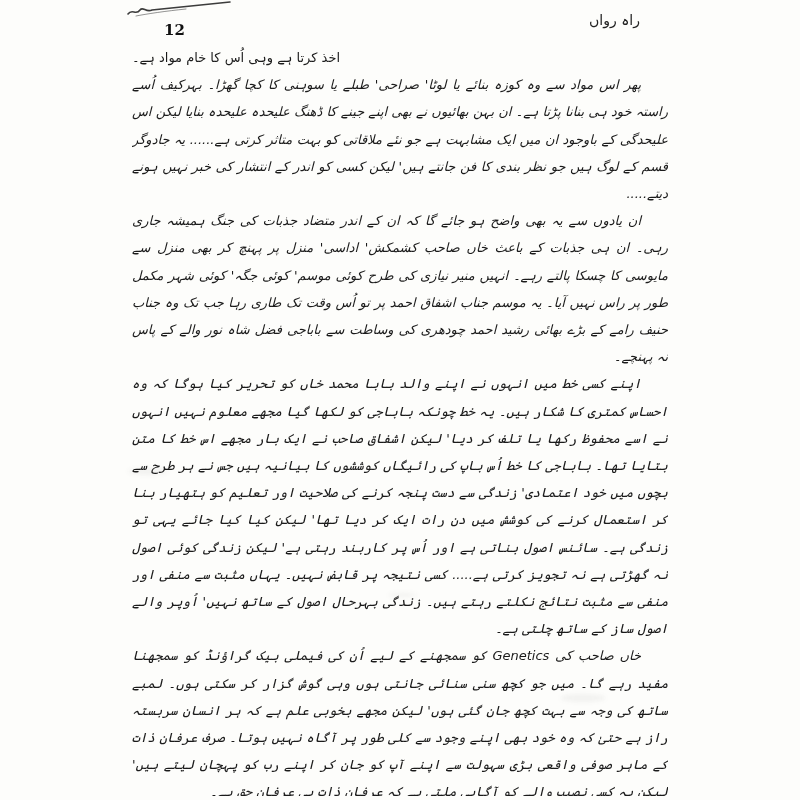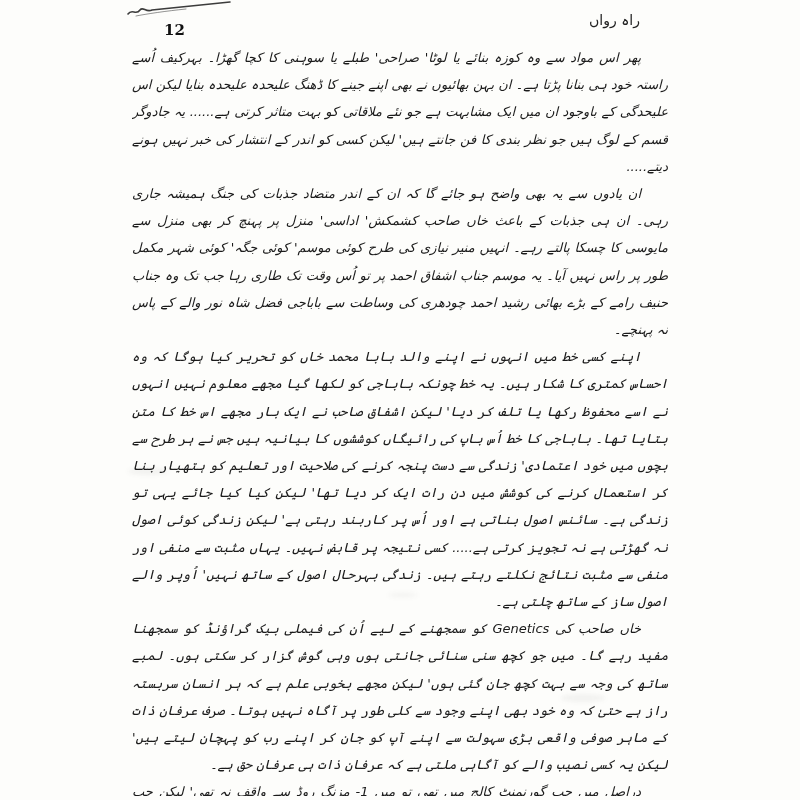--- a/index.html
+++ b/index.html
@@ -50,20 +50,21 @@
   <svg class="ink-mark" viewBox="0 0 110 22" xmlns="http://www.w3.org/2000/svg" aria-hidden="true">
     <path d="M2 16 C 6 10, 10 18, 14 12 C 17 8, 20 15, 26 12 L 104 4" fill="none" stroke="#3c3c3c" stroke-width="1.6" stroke-linecap="round"></path>
     <path d="M10 18 C 20 16, 40 13, 60 11" fill="none" stroke="#555555" stroke-width="0.9" stroke-linecap="round" opacity="0.7"></path>
   </svg>
 
   <div class="running-header">راہ رواں</div>
 
   <div class="page-number">12</div>
 
   <div class="page-body">
+      <p class="para tail" dir="rtl">اخذ کرتا ہے وہی اُس کا خام مواد ہے۔</p>
       <p class="para indent" dir="rtl">پھر اس مواد سے وہ کوزہ بنائے یا لوٹا' صراحی' طبلے یا سوہنی کا کچا گھڑا۔ بہرکیف اُسے راستہ خود ہی بنانا پڑتا ہے۔ ان بہن بھائیوں نے بھی اپنے جینے کا ڈھنگ علیحدہ علیحدہ بنایا لیکن اس علیحدگی کے باوجود ان میں ایک مشابہت ہے جو نئے ملاقاتی کو بہت متاثر کرتی ہے...... یہ جادوگر قسم کے لوگ ہیں جو نظر بندی کا فن جانتے ہیں' لیکن کسی کو اندر کے انتشار کی خبر نہیں ہونے دیتے.....</p>
       <p class="para indent" dir="rtl">ان یادوں سے یہ بھی واضح ہو جائے گا کہ ان کے اندر متضاد جذبات کی جنگ ہمیشہ جاری رہی۔ ان ہی جذبات کے باعث خاں صاحب کشمکش' اداسی' منزل پر پہنچ کر بھی منزل سے مایوسی کا چسکا پالتے رہے۔ انہیں منیر نیازی کی طرح کوئی موسم' کوئی جگہ' کوئی شہر مکمل طور پر راس نہیں آیا۔ یہ موسم جناب اشفاق احمد پر تو اُس وقت تک طاری رہا جب تک وہ جناب حنیف رامے کے بڑے بھائی رشید احمد چودھری کی وساطت سے باباجی فضل شاہ نور والے کے پاس نہ پہنچے۔</p>
       <p class="para indent" dir="rtl">اپنے کسی خط میں انہوں نے اپنے والد بابا محمد خاں کو تحریر کیا ہوگا کہ وہ احساس کمتری کا شکار ہیں۔ یہ خط چونکہ باباجی کو لکھا گیا مجھے معلوم نہیں انہوں نے اسے محفوظ رکھا یا تلف کر دیا' لیکن اشفاق صاحب نے ایک بار مجھے اس خط کا متن بتایا تھا۔ باباجی کا خط اُس باپ کی رائیگاں کوششوں کا بیانیہ ہیں جس نے ہر طرح سے بچوں میں خود اعتمادی' زندگی سے دست پنجہ کرنے کی صلاحیت اور تعلیم کو ہتھیار بنا کر استعمال کرنے کی کوشش میں دن رات ایک کر دیا تھا' لیکن کیا کیا جائے یہی تو زندگی ہے۔ سائنس اصول بناتی ہے اور اُس پر کاربند رہتی ہے' لیکن زندگی کوئی اصول نہ گھڑتی ہے نہ تجویز کرتی ہے..... کسی نتیجہ پر قابض نہیں۔ یہاں مثبت سے منفی اور منفی سے مثبت نتائج نکلتے رہتے ہیں۔ زندگی بہرحال اصول کے ساتھ نہیں' اُوپر والے اصول ساز کے ساتھ چلتی ہے۔</p>
       <p class="para indent" dir="rtl">خاں صاحب کی Genetics کو سمجھنے کے لیے اُن کی فیملی بیک گراؤنڈ کو سمجھنا مفید رہے گا۔ میں جو کچھ سنی سنائی جانتی ہوں وہی گوش گزار کر سکتی ہوں۔ لمبے ساتھ کی وجہ سے بہت کچھ جان گئی ہوں' لیکن مجھے بخوبی علم ہے کہ ہر انسان سربستہ راز ہے حتیٰ کہ وہ خود بھی اپنے وجود سے کلی طور پر آگاہ نہیں ہوتا۔ صرف عرفان ذات کے ماہر صوفی واقعی بڑی سہولت سے اپنے آپ کو جان کر اپنے رب کو پہچان لیتے ہیں' لیکن یہ کسی نصیب والے کو آگاہی ملتی ہے کہ عرفان ذات ہی عرفان حق ہے۔</p>
       <p class="para indent" dir="rtl">دراصل میں جب گورنمنٹ کالج میں تھی تو میں 1- مزنگ روڈ سے واقف نہ تھی' لیکن جب ہماری رہائش 24- ایس کینال پارک میں ہوئی اور خاں صاحب میرے بڑے بھائی پرویز سے سرورق بنوانے کے سلسلے میں آنے جانے لگے تو 1- مزنگ روڈ میری زندگی میں کسی انجانی سلطنت کے دارالحکومت کی سی کشش اختیار کر گیا۔</p>
     </div>
 
   <div class="smudge s1"></div>
   <div class="smudge s2"></div>
   <div class="smudge s3"></div>

